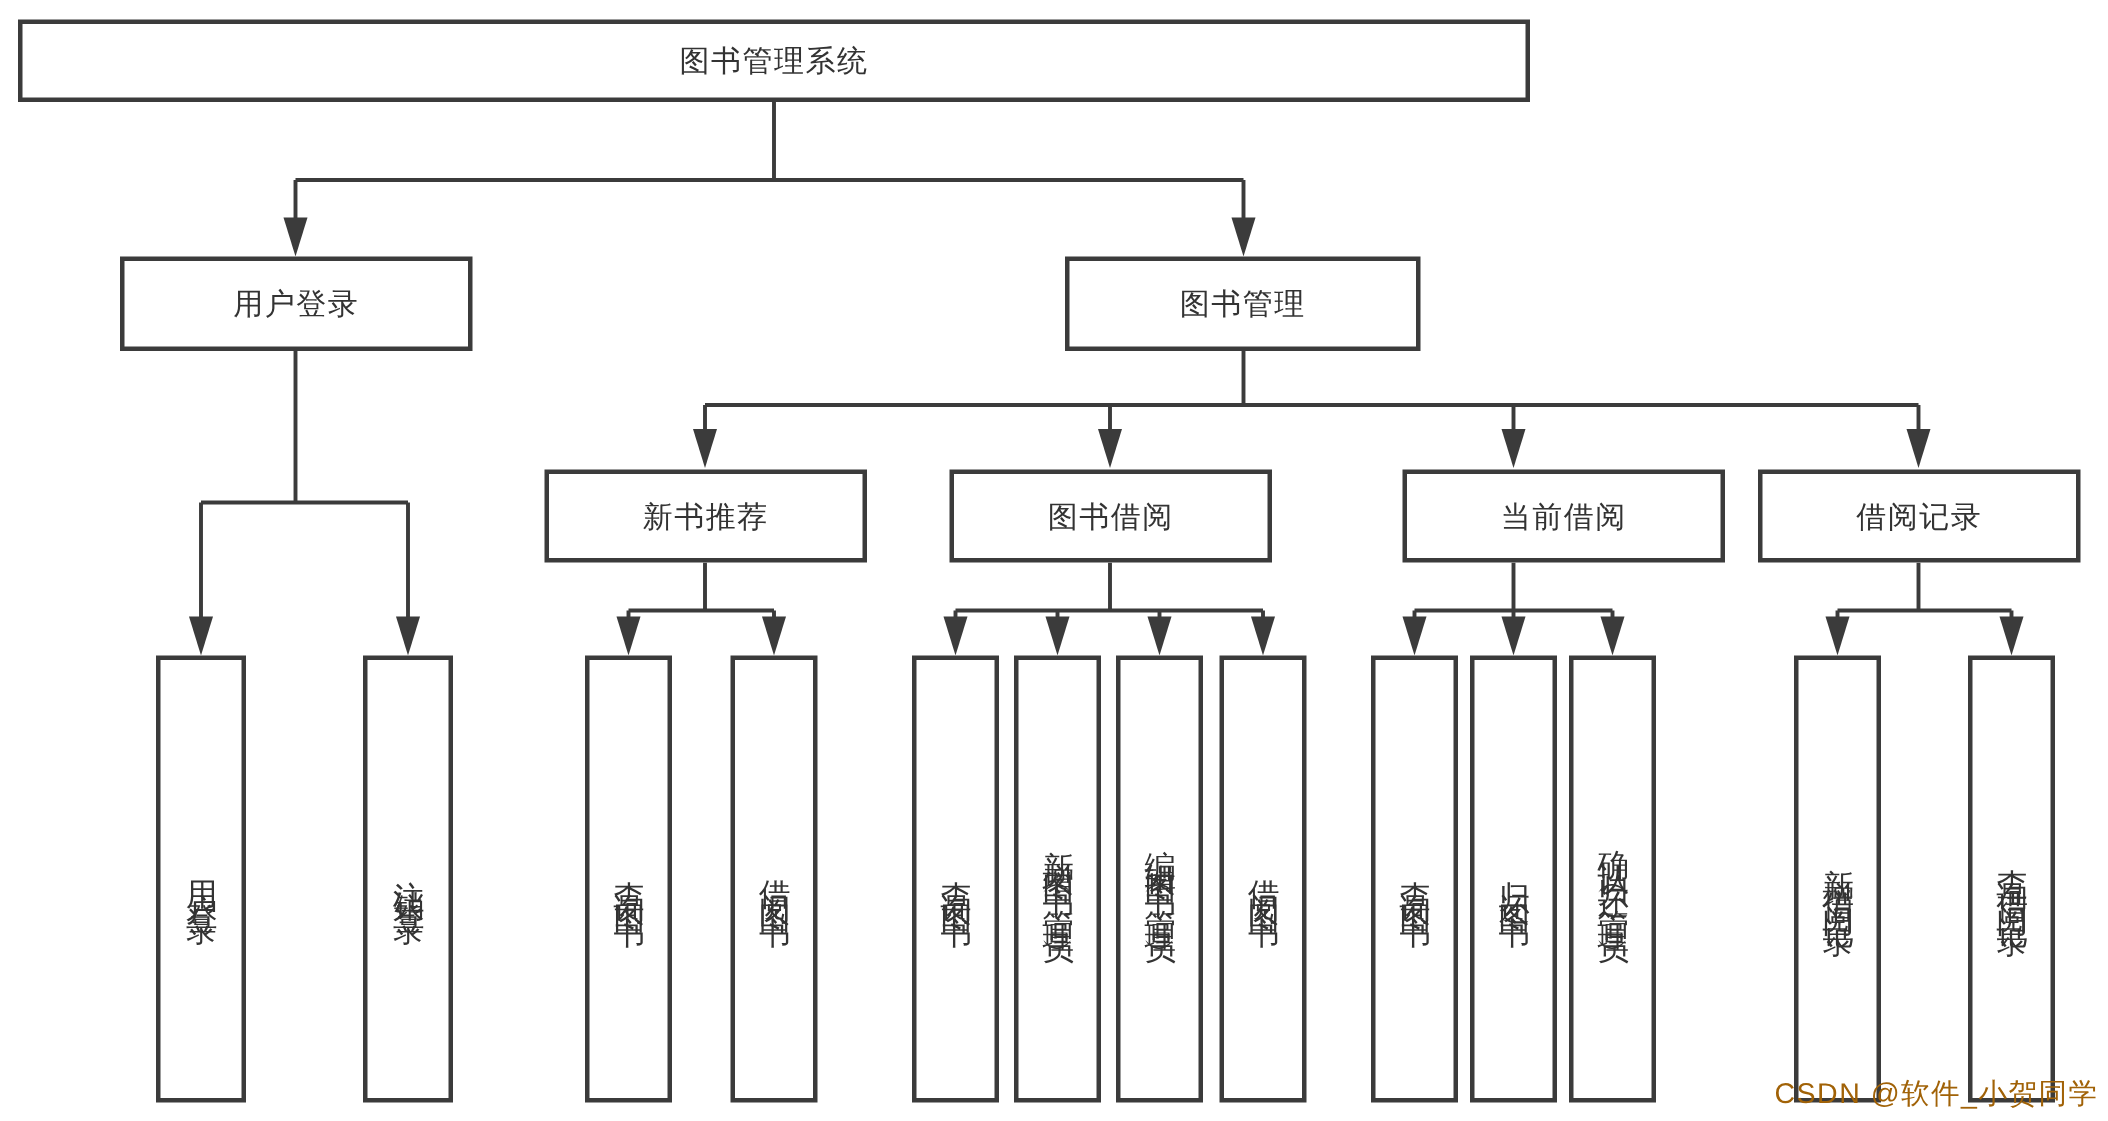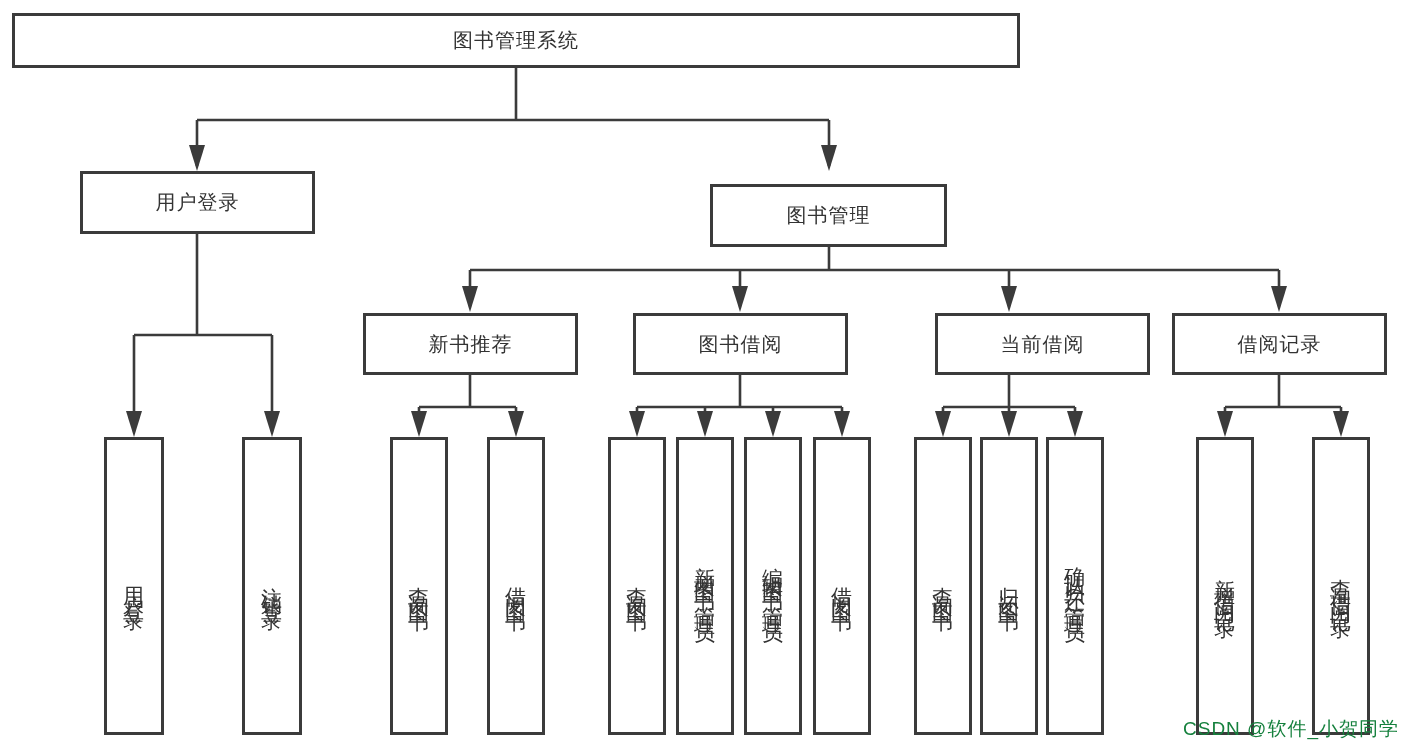--- a/index.html
+++ b/index.html
@@ -26,21 +26,21 @@
     display: flex;
     align-items: center;
     justify-content: center;
     z-index: 1;
     font-size: 20px;
     letter-spacing: 1px;
   }
   .root  { left: 12px;  top: 13px;  width: 1008px; height: 55px; }
   .l2    { top: 171px; height: 63px; }
   .l2a   { left: 80px;  width: 235px; }
-  .l2b   { left: 710px; width: 237px; margin-top: 13px; }
+  .l2b   { left: 710px; width: 237px; }
   .l3    { top: 313px; width: 215px; height: 62px; }
   .l3a   { left: 363px; }
   .l3b   { left: 633px; }
   .l3c   { left: 901px; margin-left: 34px; }
   .l3d   { left: 1172px; }
   .leaf  { top: 437px; height: 298px; }
   .vtext {
     writing-mode: vertical-rl;
     text-orientation: mixed;
     font-size: 21px;
@@ -48,21 +48,21 @@
     letter-spacing: 8px;
     white-space: nowrap;
     color: #333333;
   }
   .watermark {
     position: absolute;
     left: 1183px;
     top: 716px;
     z-index: 2;
     font-size: 19px;
-    color: #15803d;
+    color: #a16207;
     letter-spacing: 1px;
     white-space: nowrap;
   }
 </style>
 </head>
 <body>
 
 <div class="canvas">
 
   <svg class="connectors" viewBox="0 0 1405 747" xmlns="http://www.w3.org/2000/svg">

